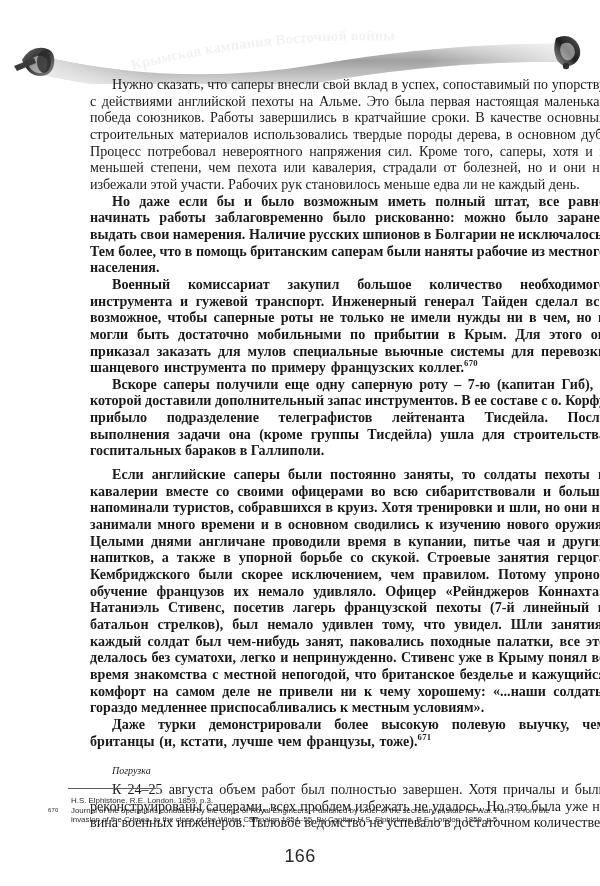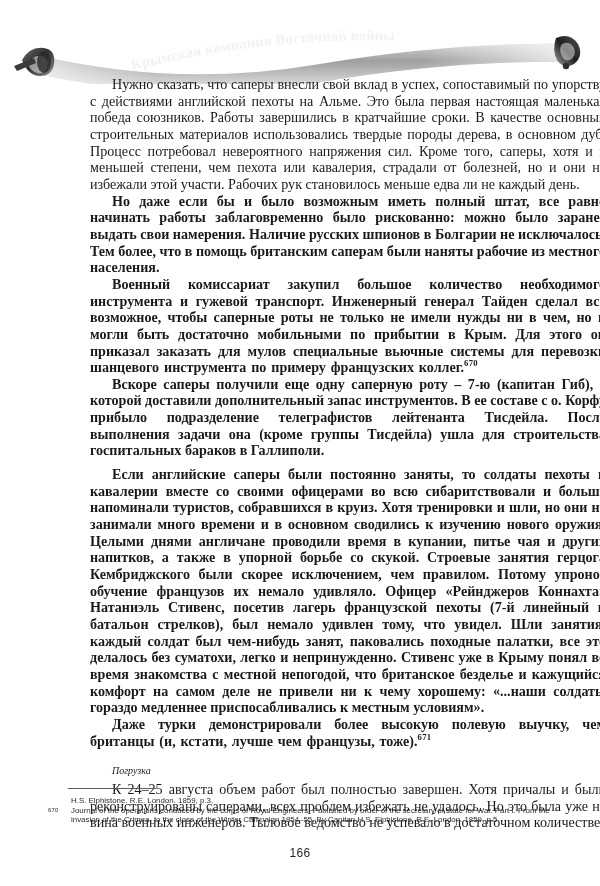--- a/index.html
+++ b/index.html
@@ -121,21 +121,21 @@
   }
 
   
   .page-number {
     position: absolute;
     left: 0;
     top: 846px;
     width: 600px;
     text-align: center;
     font-family: "Liberation Sans", "DejaVu Sans", sans-serif;
-    font-size: 12px;
+    font-size: 18px;
     color: #262626;
     letter-spacing: 0.4px;
   }
 </style>
 </head>
 <body>
 
 <div class="header-band">
   <svg width="600" height="62" viewBox="0 0 600 62" xmlns="http://www.w3.org/2000/svg">
     <defs>

